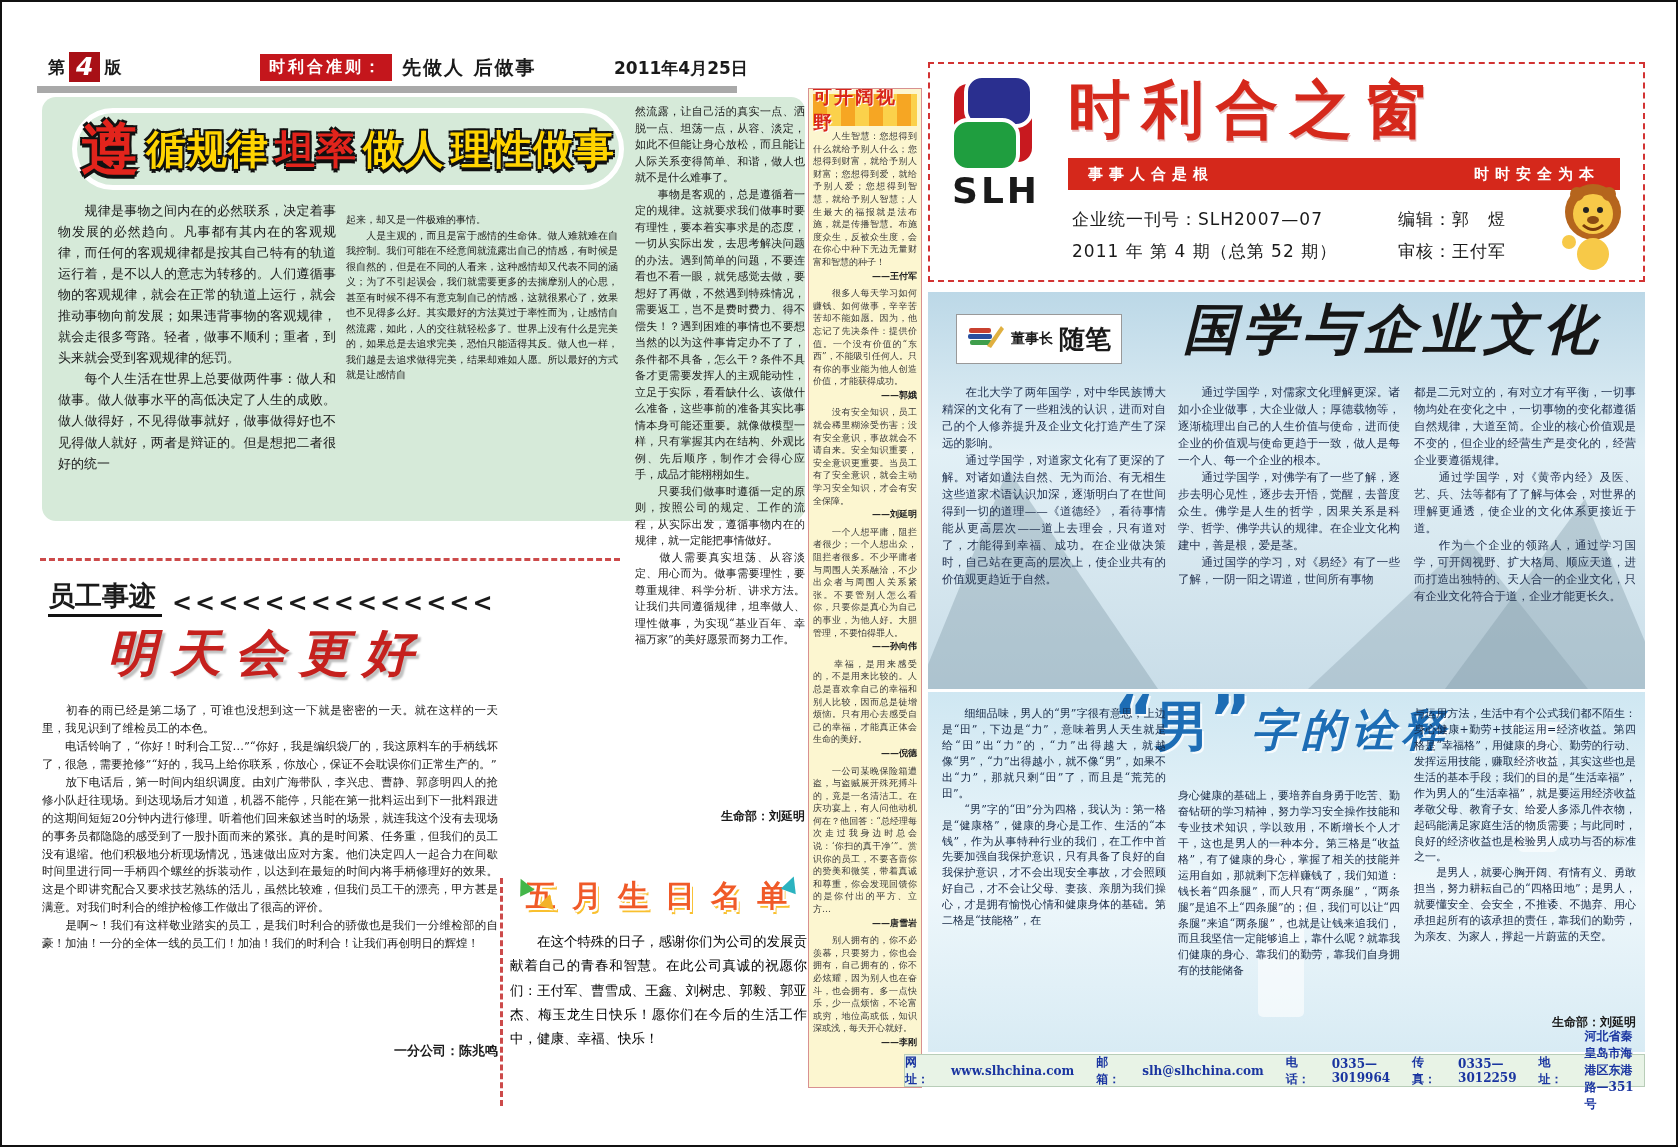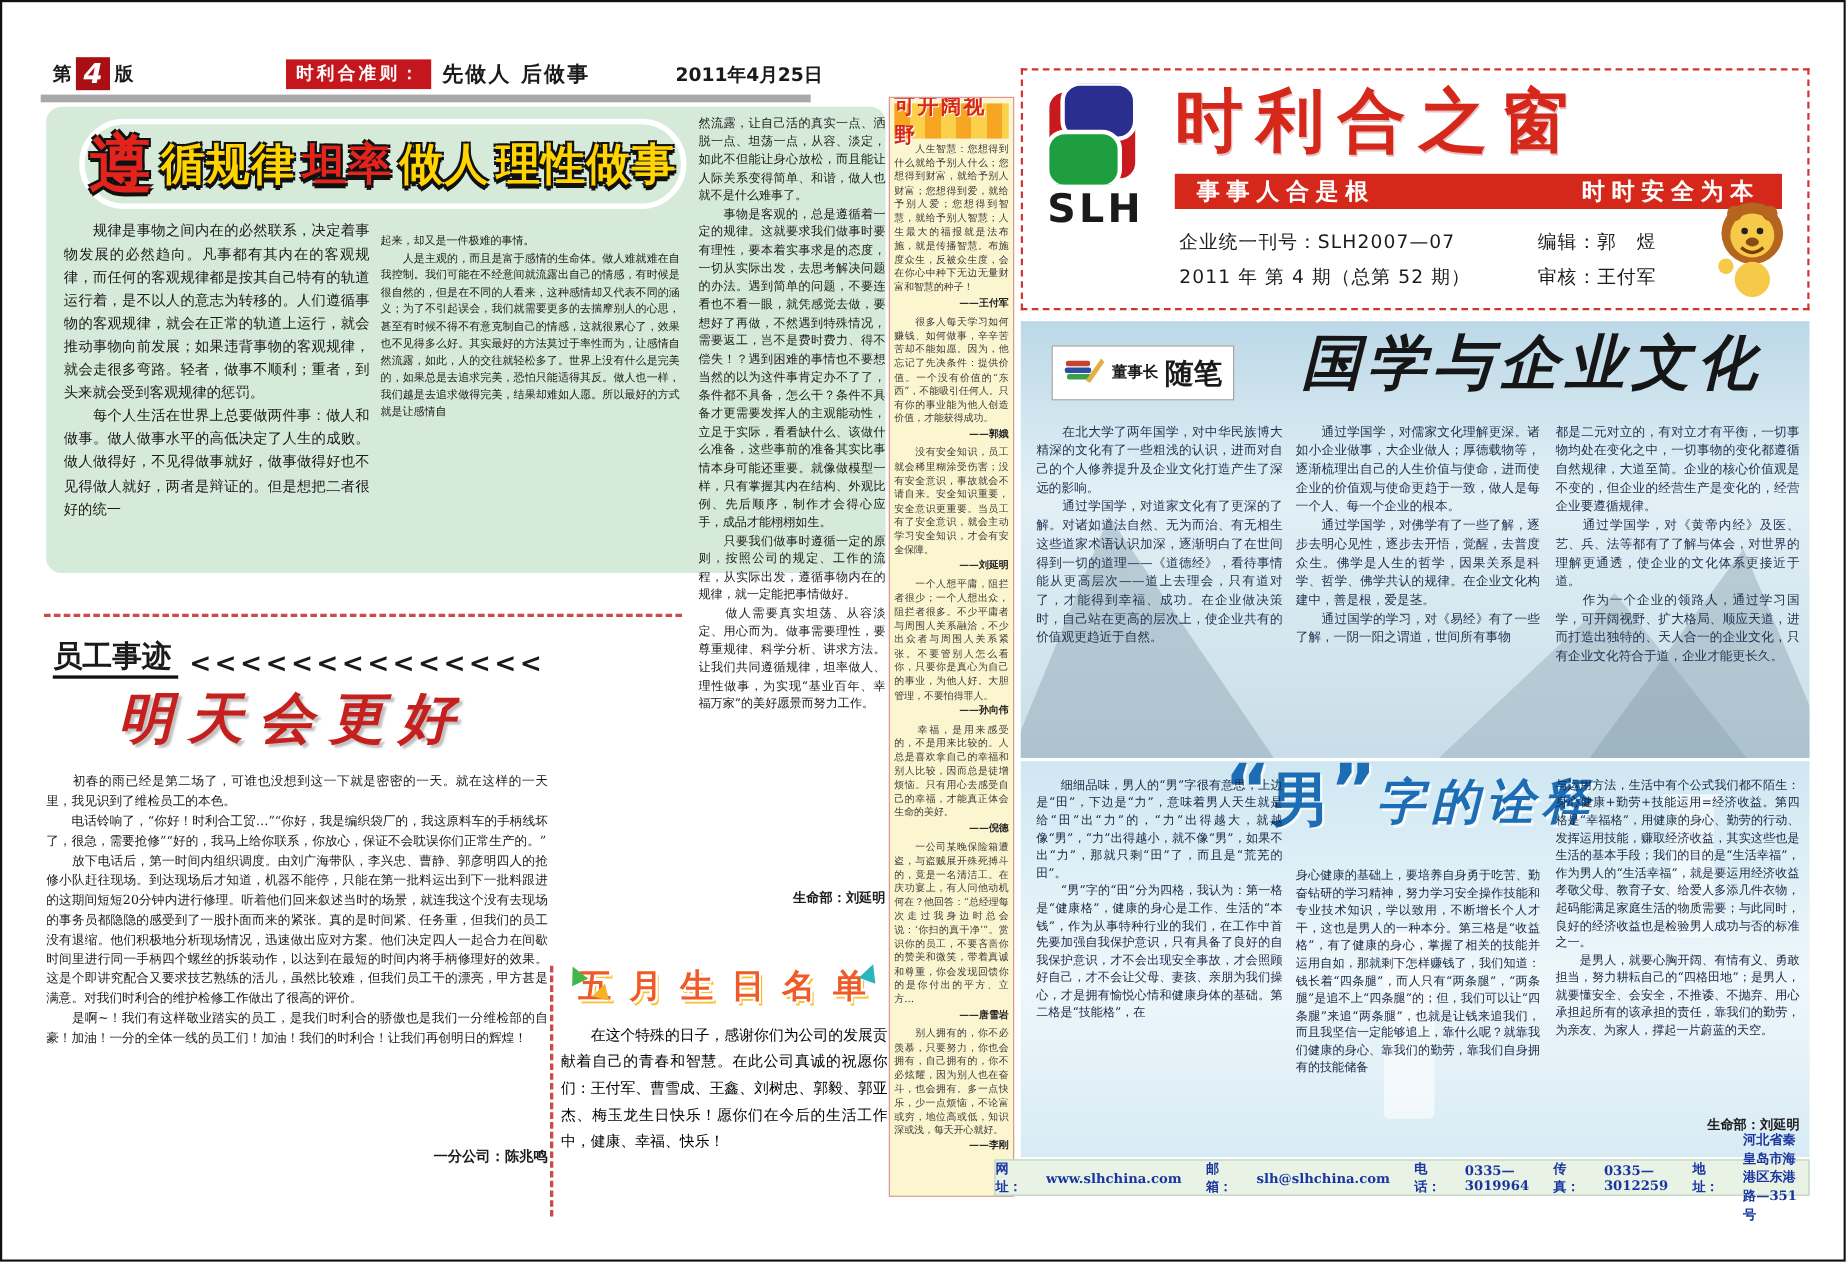--- a/index.html
+++ b/index.html
@@ -67,21 +67,21 @@
   .quote { font-size:9px; line-height:1.4; color:#3a3a3a; text-align:justify; margin-bottom:5px;}
   .quote .author { display:block; text-align:right; font-weight:bold; color:#222; margin-top:1px;}
 
   
   .masthead { left:926px; top:60px; width:717px; height:220px; border:2px dashed #d23333; background:#fff;}
   .logo { left:16px; top:12px; }
   .logo-text { left:22px; top:106px; font-size:36px; font-weight:bold; letter-spacing:3px; font-family:"DejaVu Sans",sans-serif;}
   .mast-title { left:138px; top:4px; font-size:62px; font-weight:bold; color:#d5281b; letter-spacing:12px;
       font-family:"DejaVu Serif",serif; text-shadow:1px 2px 0 rgba(150,0,0,.25);}
   .mast-banner { left:138px; top:94px; width:552px; height:32px; background:#d5281b; color:#fff; font-weight:bold;
-      font-size:21px; display:flex; align-items:center; justify-content:space-between; padding:0 20px; letter-spacing:6px;
+      font-size:15px; display:flex; align-items:center; justify-content:space-between; padding:0 20px; letter-spacing:6px;
       font-family:"DejaVu Sans",sans-serif;}
   .mast-line { font-size:17px; font-family:"DejaVu Sans",sans-serif; letter-spacing:1px;}
   .mast-serial { left:142px; top:144px; } .mast-issue { left:142px; top:176px; }
   .mast-editor { left:468px; top:144px; } .mast-reviewer { left:468px; top:176px; }
   .lion { right:14px; top:116px; }
 
   
   .guoxue { left:926px; top:290px; width:717px; height:397px;
       background:linear-gradient(180deg,#bcd8e7 0%,#e2f0f6 40%,#c9dde8 100%); }
   .mtn { position:absolute; bottom:0; width:0; height:0; opacity:.38;}

